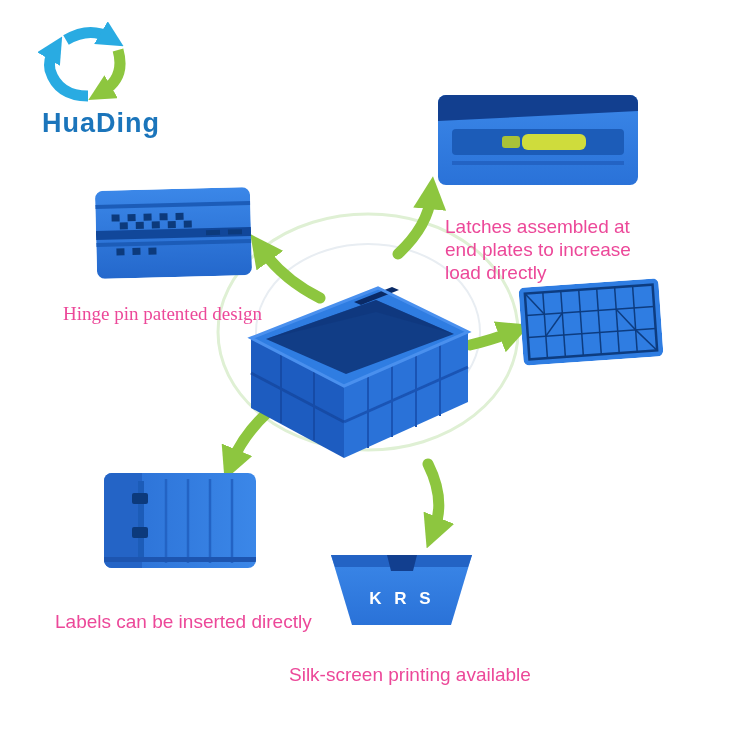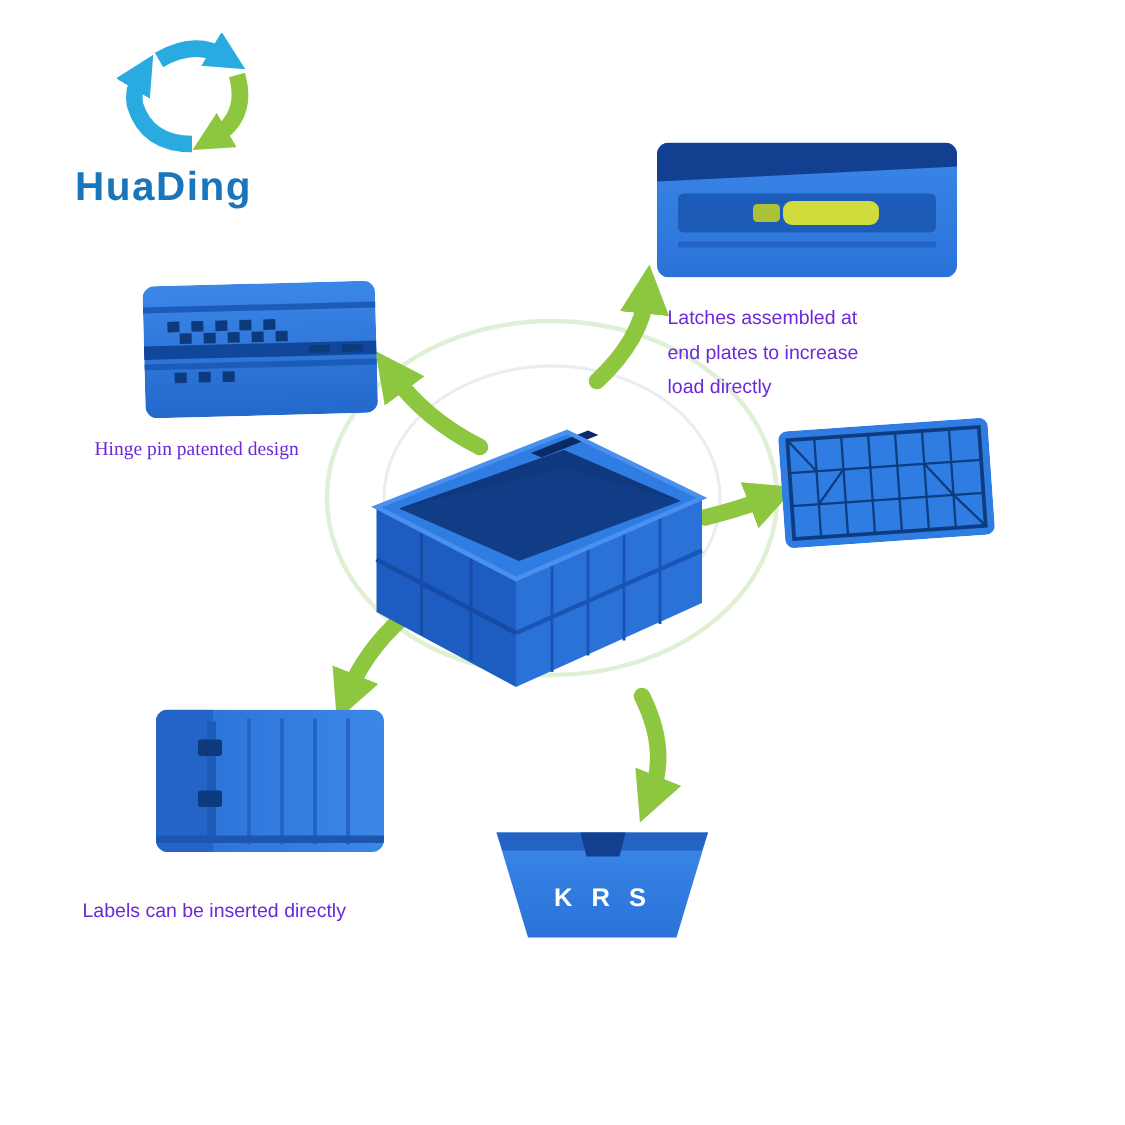--- a/index.html
+++ b/index.html
@@ -1,26 +1,26 @@
 <!DOCTYPE html>
 <html><head>
 <meta charset="utf-8">
 <style>
   html,body{margin:0;padding:0;background:#fff;}
   #canvas{
     position:relative;width:750px;height:750px;background:#ffffff;overflow:hidden;
     font-family:"Liberation Sans", sans-serif;color:#3a3a3a;
   }
-  .caption{position:absolute;font-size:13px;line-height:23px;color:#6d28d9;}
+  .caption{position:absolute;font-size:19px;line-height:23px;color:#ec4899;margin-top:15px;}
   .cap-line{display:block;}
   .cap-line.indent{margin-left:10px;}
   .photo{position:absolute;border-radius:8px;overflow:hidden;}
   .photo svg{display:block;}
   .overlay{position:absolute;left:0;top:0;pointer-events:none;}
-  .logo{position:absolute;left:38px;top:22px;width:130px;text-align:right;}
+  .logo{position:absolute;left:38px;top:22px;width:130px;text-align:left;}
   .logo-text{
     font-size:27px;font-weight:bold;color:#1b75bb;letter-spacing:1px;
     margin-top:2px;margin-left:4px;
   }
   .crate{position:absolute;left:226px;top:260px;}
   .photo-hinge{left:96px;top:189px;transform:rotate(-1.5deg);}
   .photo-latch{left:438px;top:95px;}
   .photo-bottom{left:521px;top:283px;transform:rotate(-4deg);border-radius:6px;}
   .photo-label{left:104px;top:473px;}
   .photo-print{left:329px;top:541px;border-radius:0;overflow:visible;}
@@ -209,14 +209,17 @@
           <stop offset="0" stop-color="#3b87e8"></stop>
             <stop offset="1" stop-color="#2a72d8"></stop>
         </linearGradient>
       </defs>
       <polygon points="2,14 143,14 122,84 23,84" fill="url(#pg)"></polygon>
       <polygon points="2,14 143,14 139,26 6,26" fill="#2363c4"></polygon>
       <polygon points="58,14 88,14 84,30 62,30" fill="#123f8f"></polygon>
       <text x="73" y="63" fill="#ffffff" font-size="17" font-weight="bold" text-anchor="middle" letter-spacing="4">K R S</text>
     </svg>
   </div>
+  <div class="caption cap-print">
+    <span class="cap-line">Silk-screen printing available</span>
+  </div>
 
 </div>
 
 </body></html>

